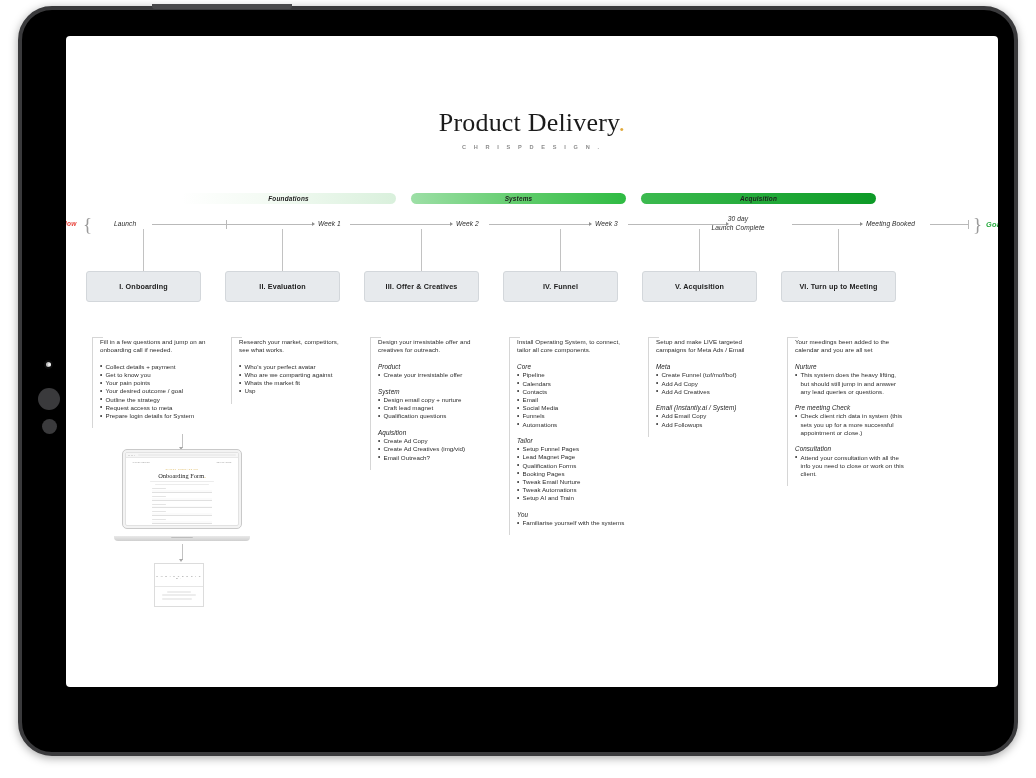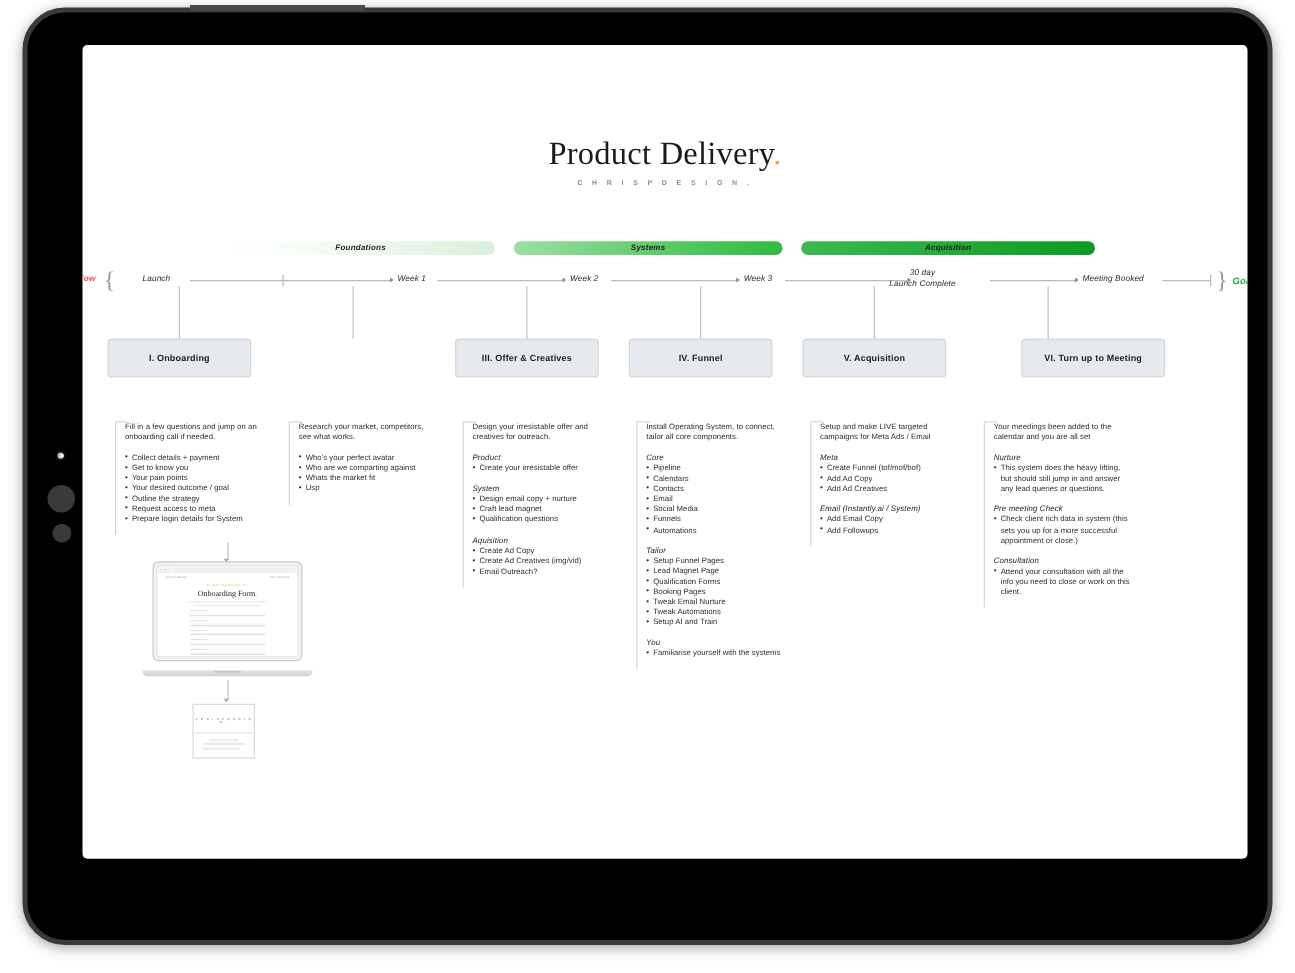--- a/index.html
+++ b/index.html
@@ -271,24 +271,25 @@
       <div class="goal-label" style="left:920px; top:184px;">Goal</div>
 
       <div class="stem" style="left:77px;  top:193px; height:42px;"></div>
       <div class="stem" style="left:216px; top:193px; height:42px;"></div>
       <div class="stem" style="left:355px; top:193px; height:42px;"></div>
       <div class="stem" style="left:494px; top:193px; height:42px;"></div>
       <div class="stem" style="left:633px; top:193px; height:42px;"></div>
       <div class="stem" style="left:772px; top:193px; height:42px;"></div>
 
       <div class="stage-box" style="left:20px;  width:115px;text-align:center;">I. Onboarding</div>
+      <div class="stage-box" style="left:159px; width:115px;">II. Evaluation</div>
       <div class="stage-box" style="left:298px; width:115px;">III. Offer &amp; Creatives</div>
       <div class="stage-box" style="left:437px; width:115px;">IV. Funnel</div>
       <div class="stage-box" style="left:576px; width:115px;text-align:right;">V. Acquisition</div>
-      <div class="stage-box" style="left:715px; width:115px;margin-left:36px;">VI. Turn up to Meeting</div>
+      <div class="stage-box" style="left:715px; width:115px;">VI. Turn up to Meeting</div>
 
       <div class="note" style="left:26px;  top:302px;">
           <div class="note-intro">Fill in a few questions and jump on an onboarding call if needed.</div>
           <div class="grp">
             <ul>
               <li>Collect details + payment</li>
               <li>Get to know you</li>
               <li>Your pain points</li>
               <li>Your desired outcome / goal</li>
               <li>Outline the strategy</li>

